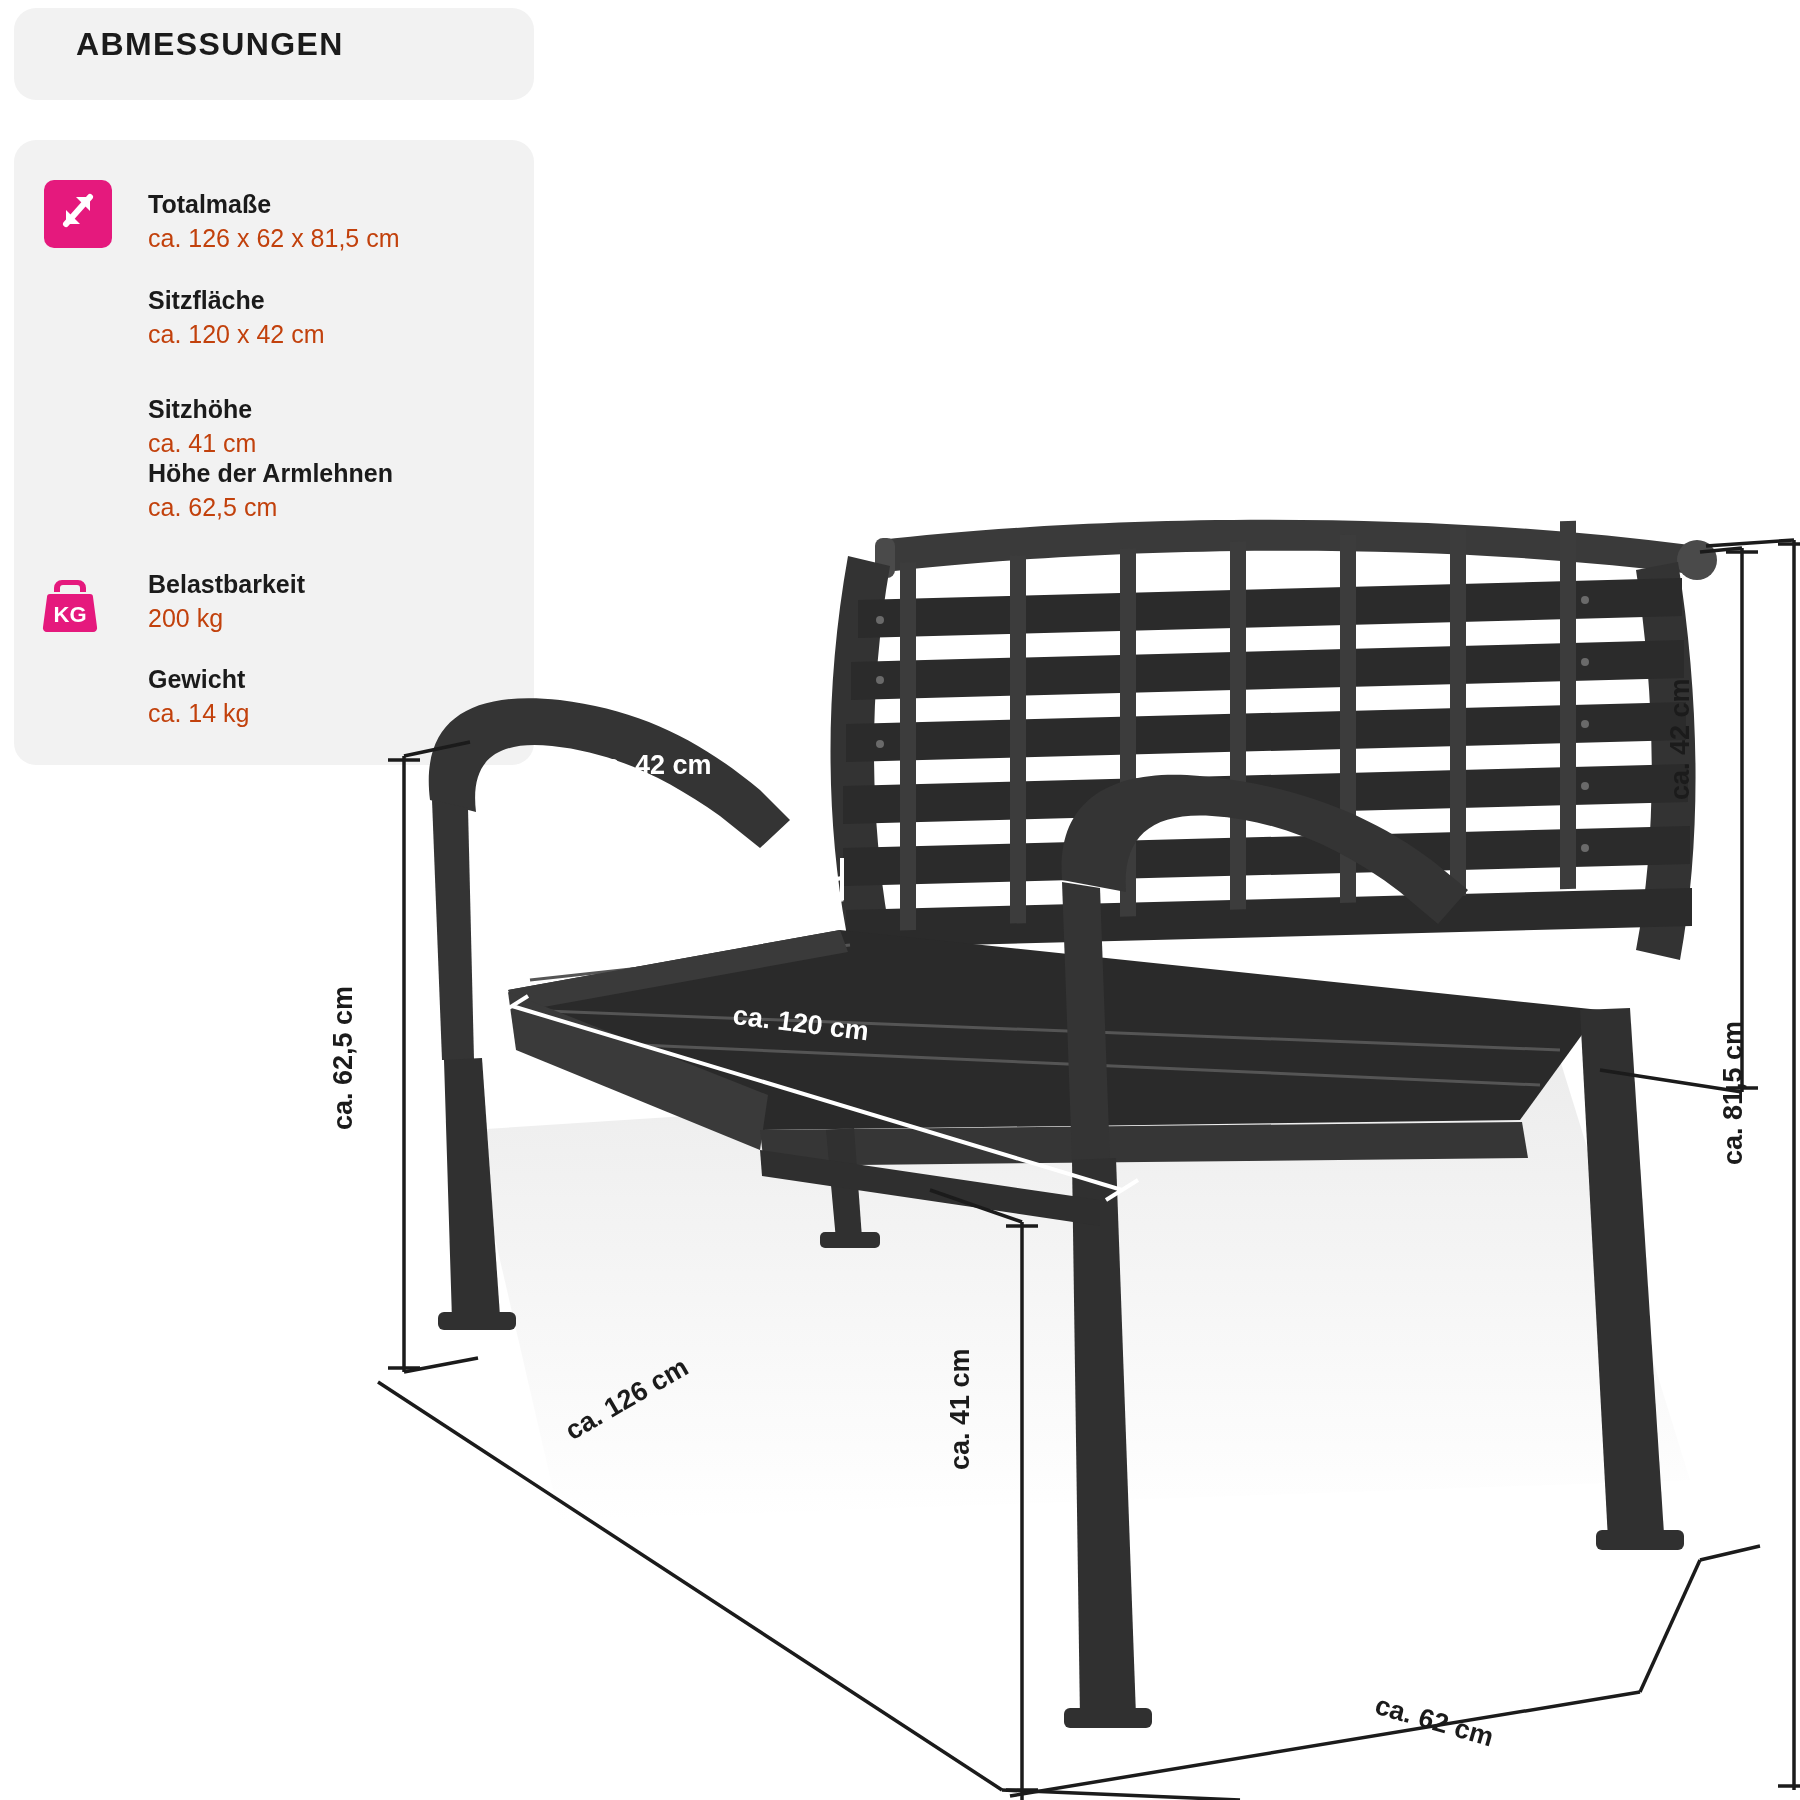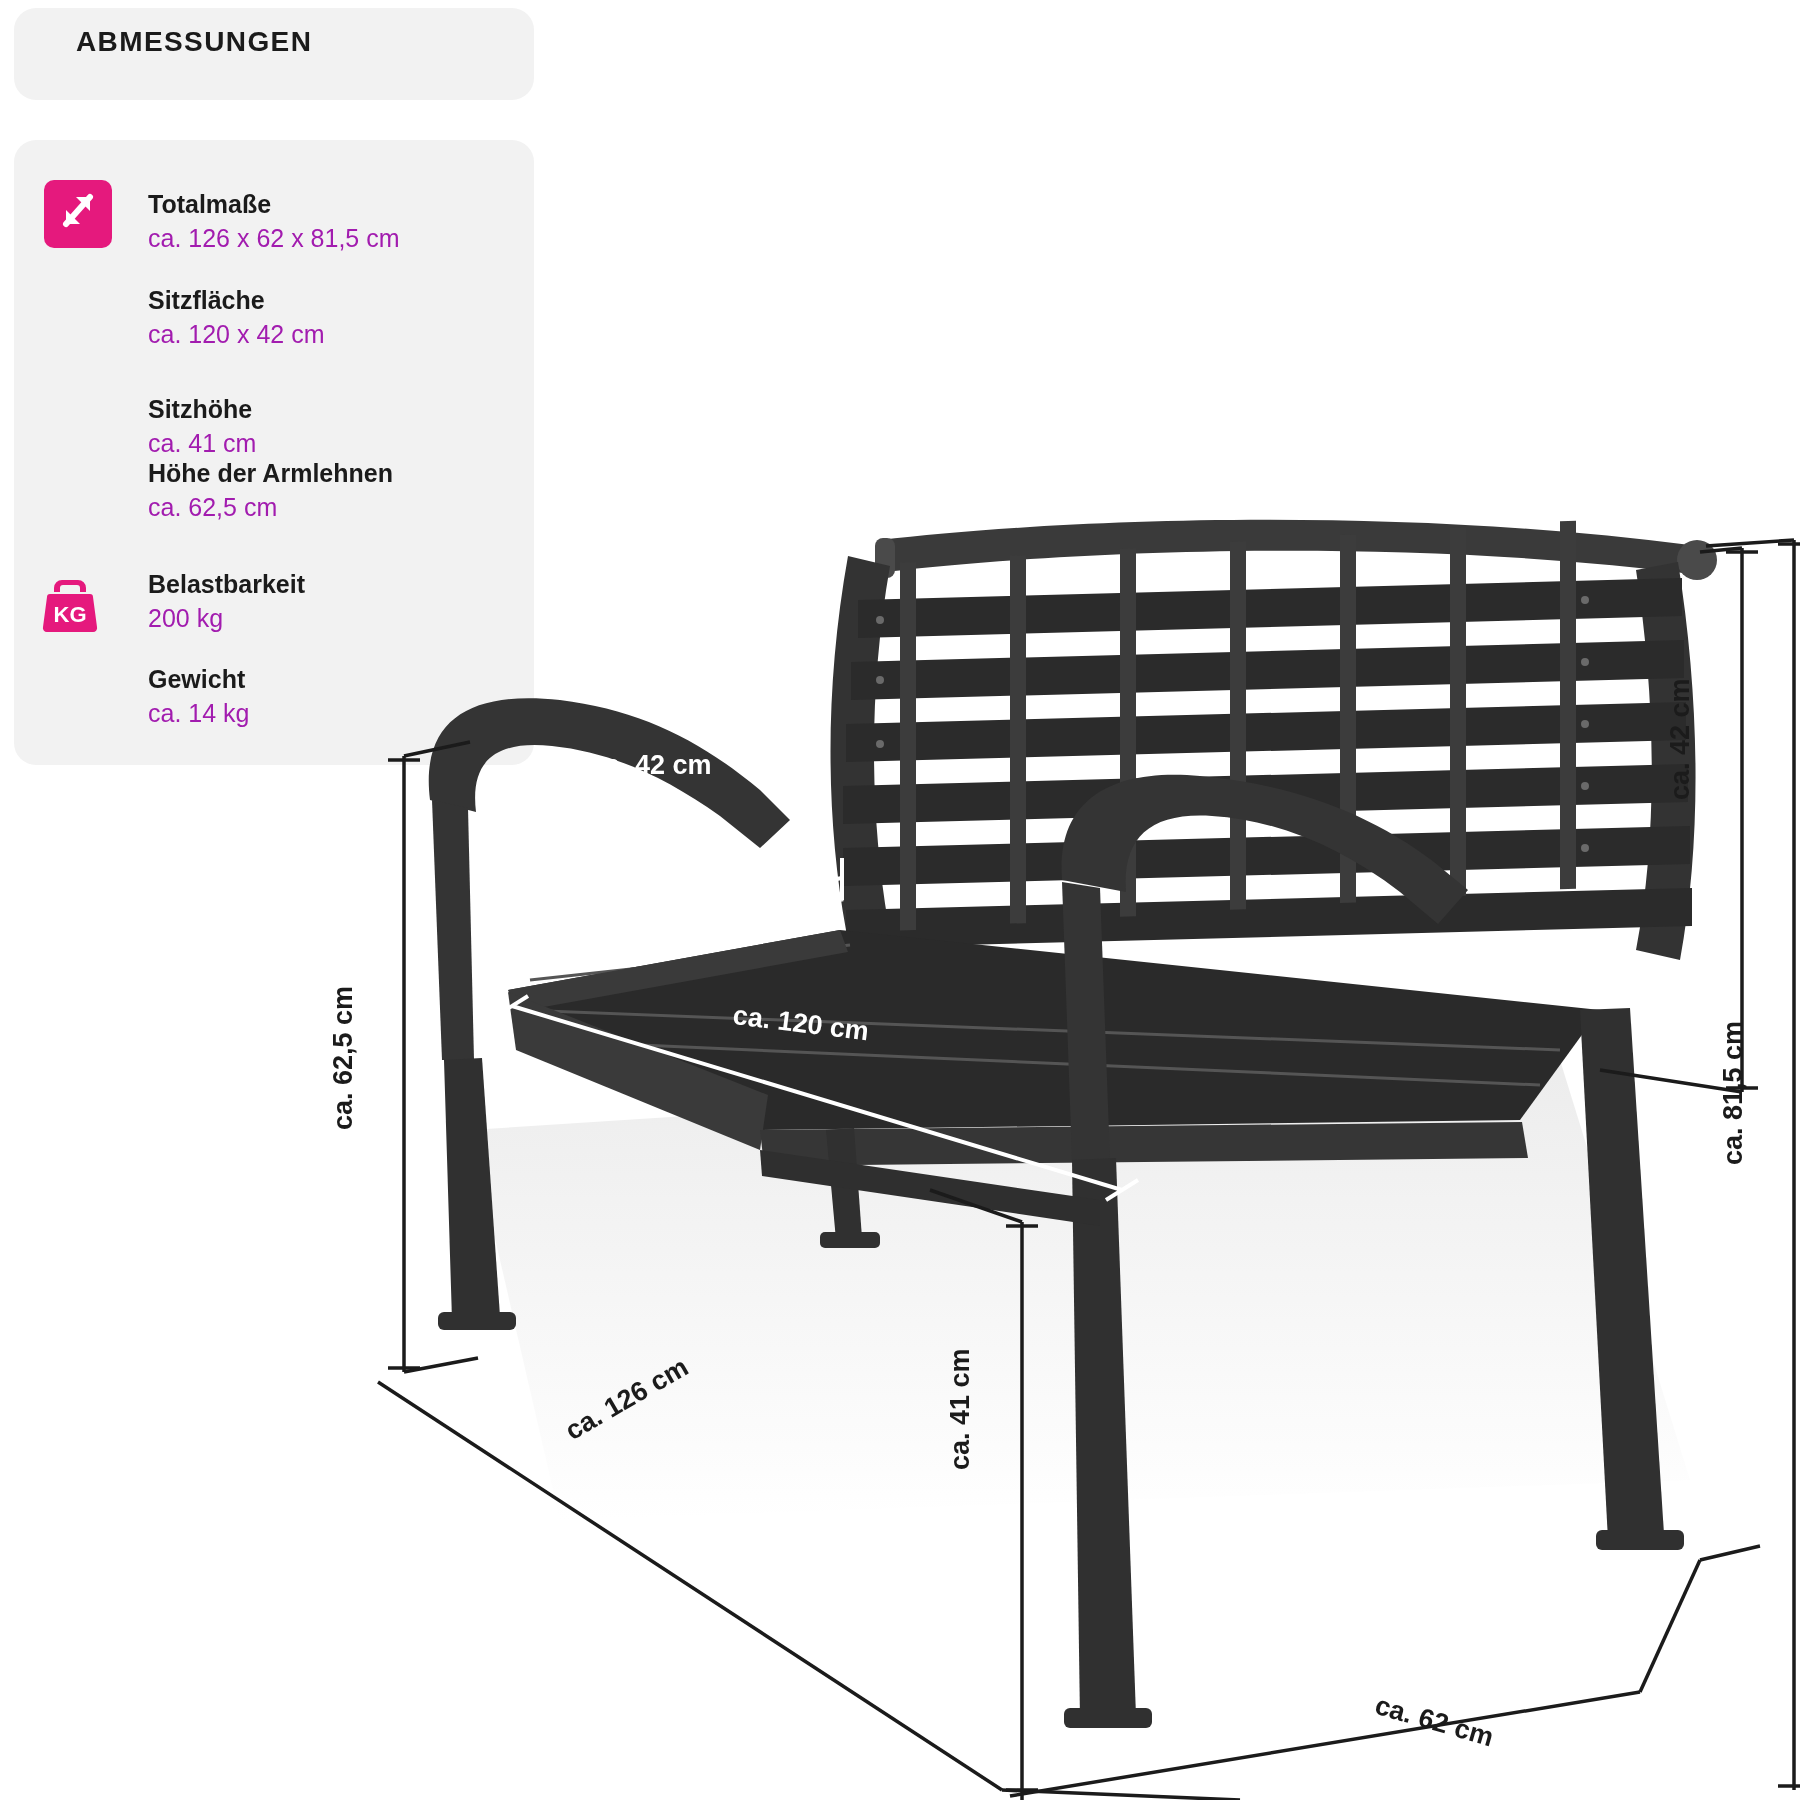--- a/index.html
+++ b/index.html
@@ -23,21 +23,21 @@
     top: 8px;
     width: 520px;
     height: 92px;
     background: #f2f2f2;
     border-radius: 22px;
   }
   #title-text {
     position: absolute;
     left: 76px;
     top: 26px;
-    font-size: 28px;
+    font-size: 32px;
     font-weight: bold;
     letter-spacing: 1.4px;
     color: #1b1b1b;
   }
 
   
   #spec-panel {
     position: absolute;
     left: 14px;
     top: 140px;
@@ -55,21 +55,21 @@
     font-weight: bold;
     line-height: 1.15;
     color: #1b1b1b;
     white-space: nowrap;
     margin-top: 12px;
   }
   .spec-value {
     font-size: 25px;
     font-weight: normal;
     line-height: 1.2;
-    color: #a21caf;
+    color: #c2410c;
     white-space: nowrap;
     margin-top: 4px;
   }
 
   
   .icon-box {
     position: absolute;
     width: 68px;
     height: 68px;
     background: #e5197d;

